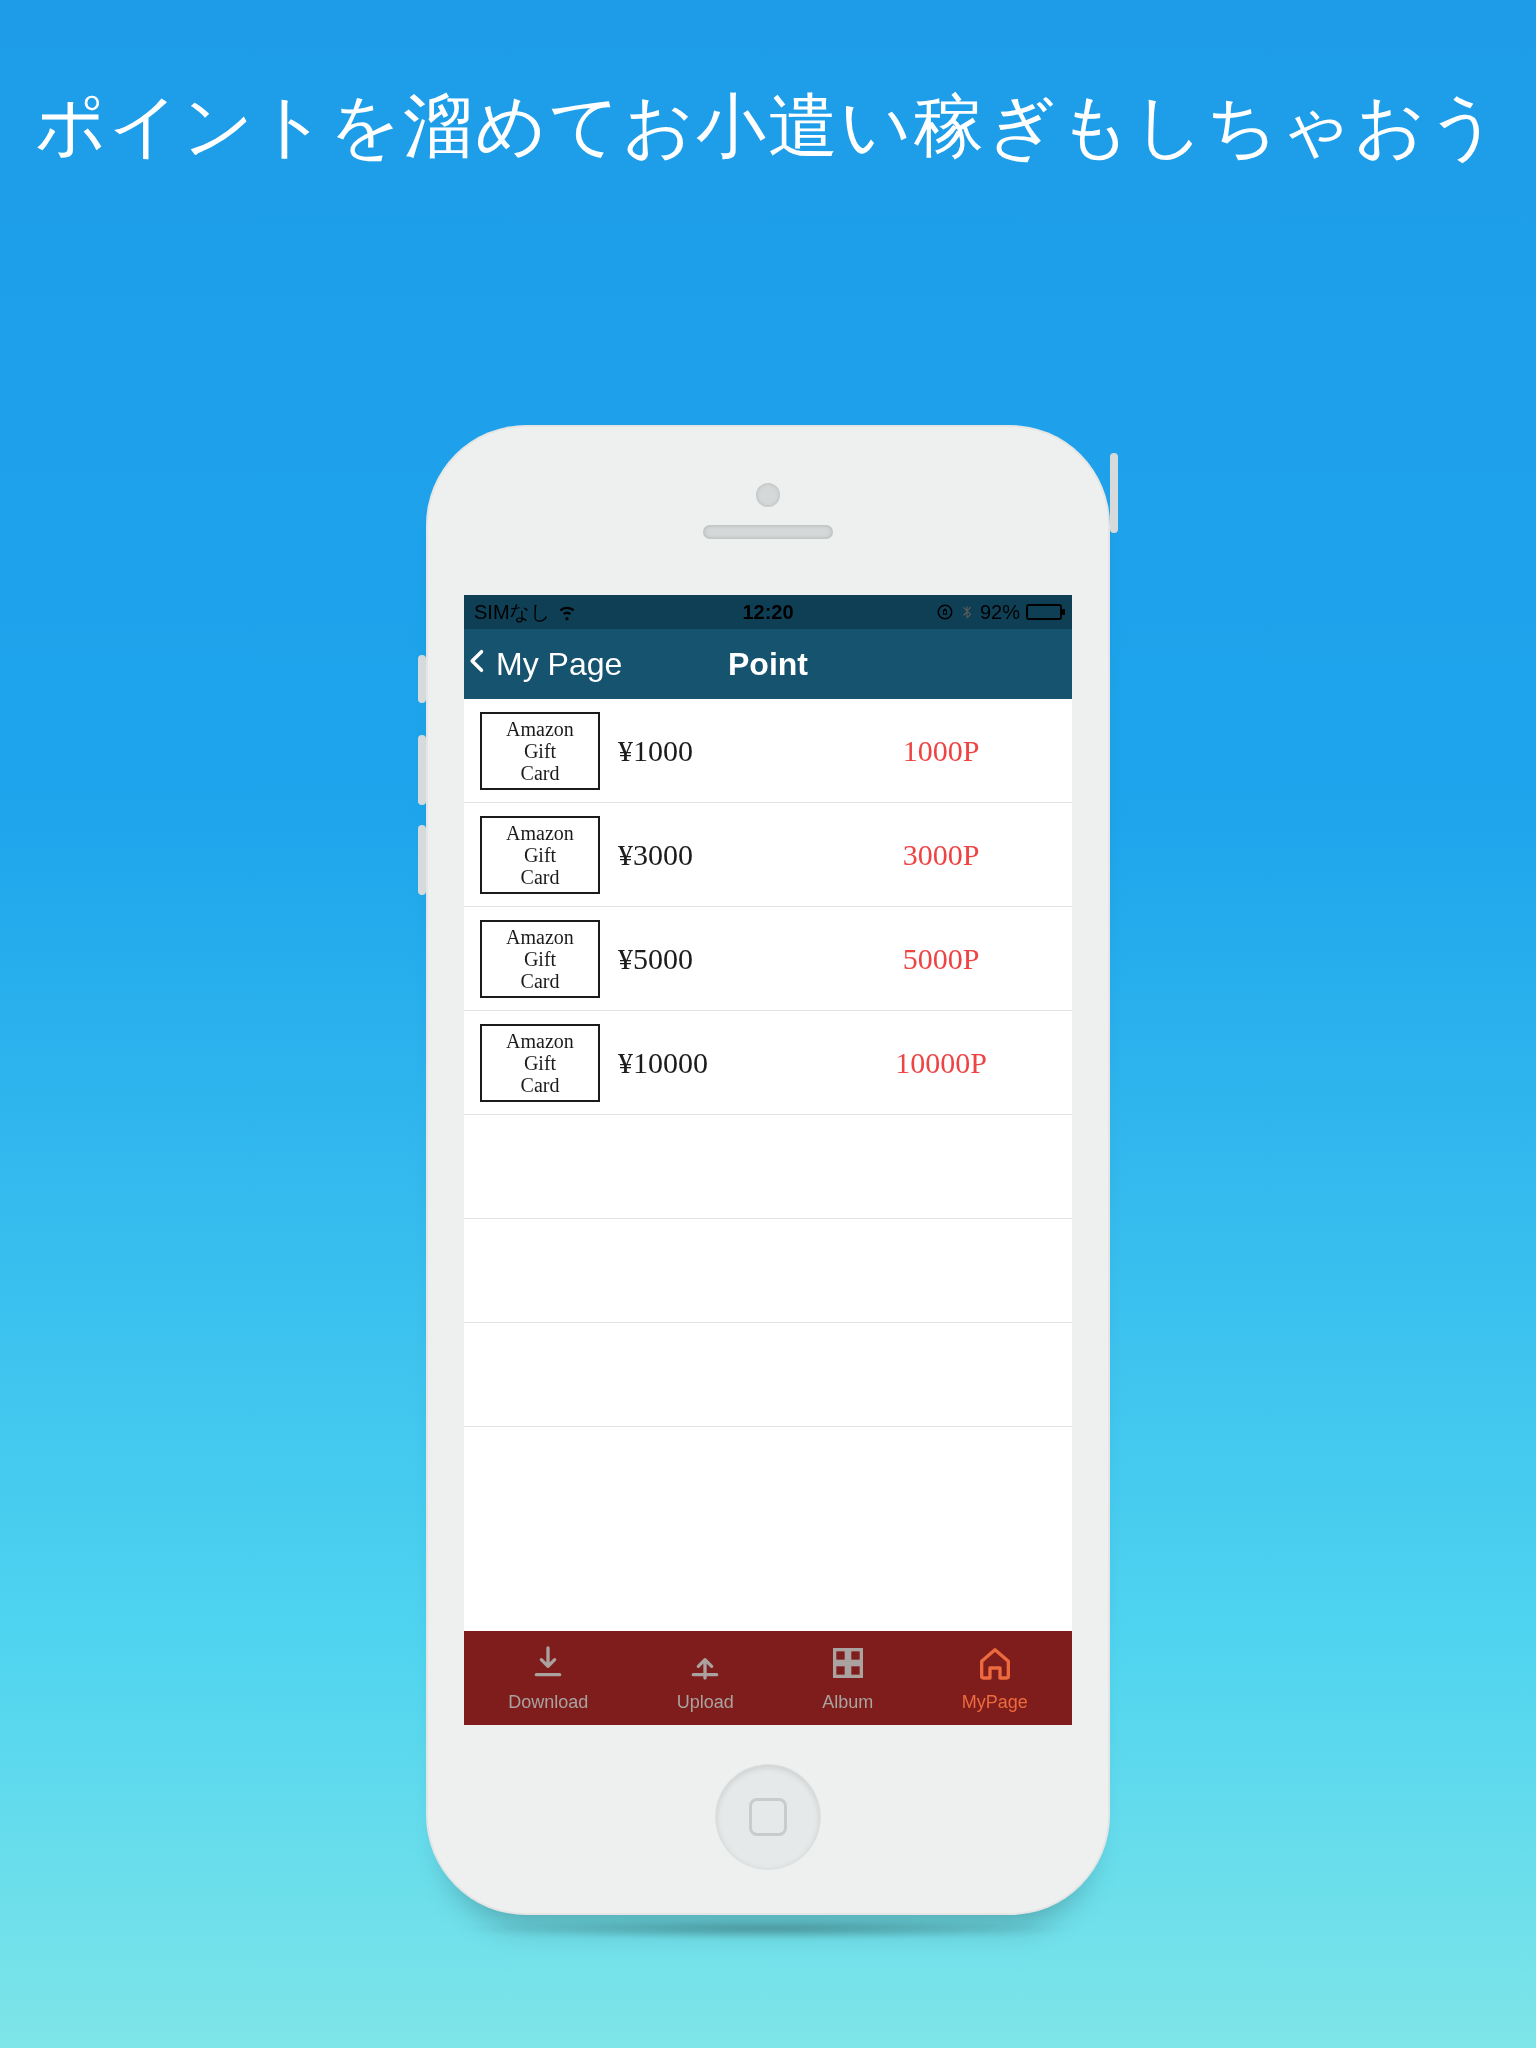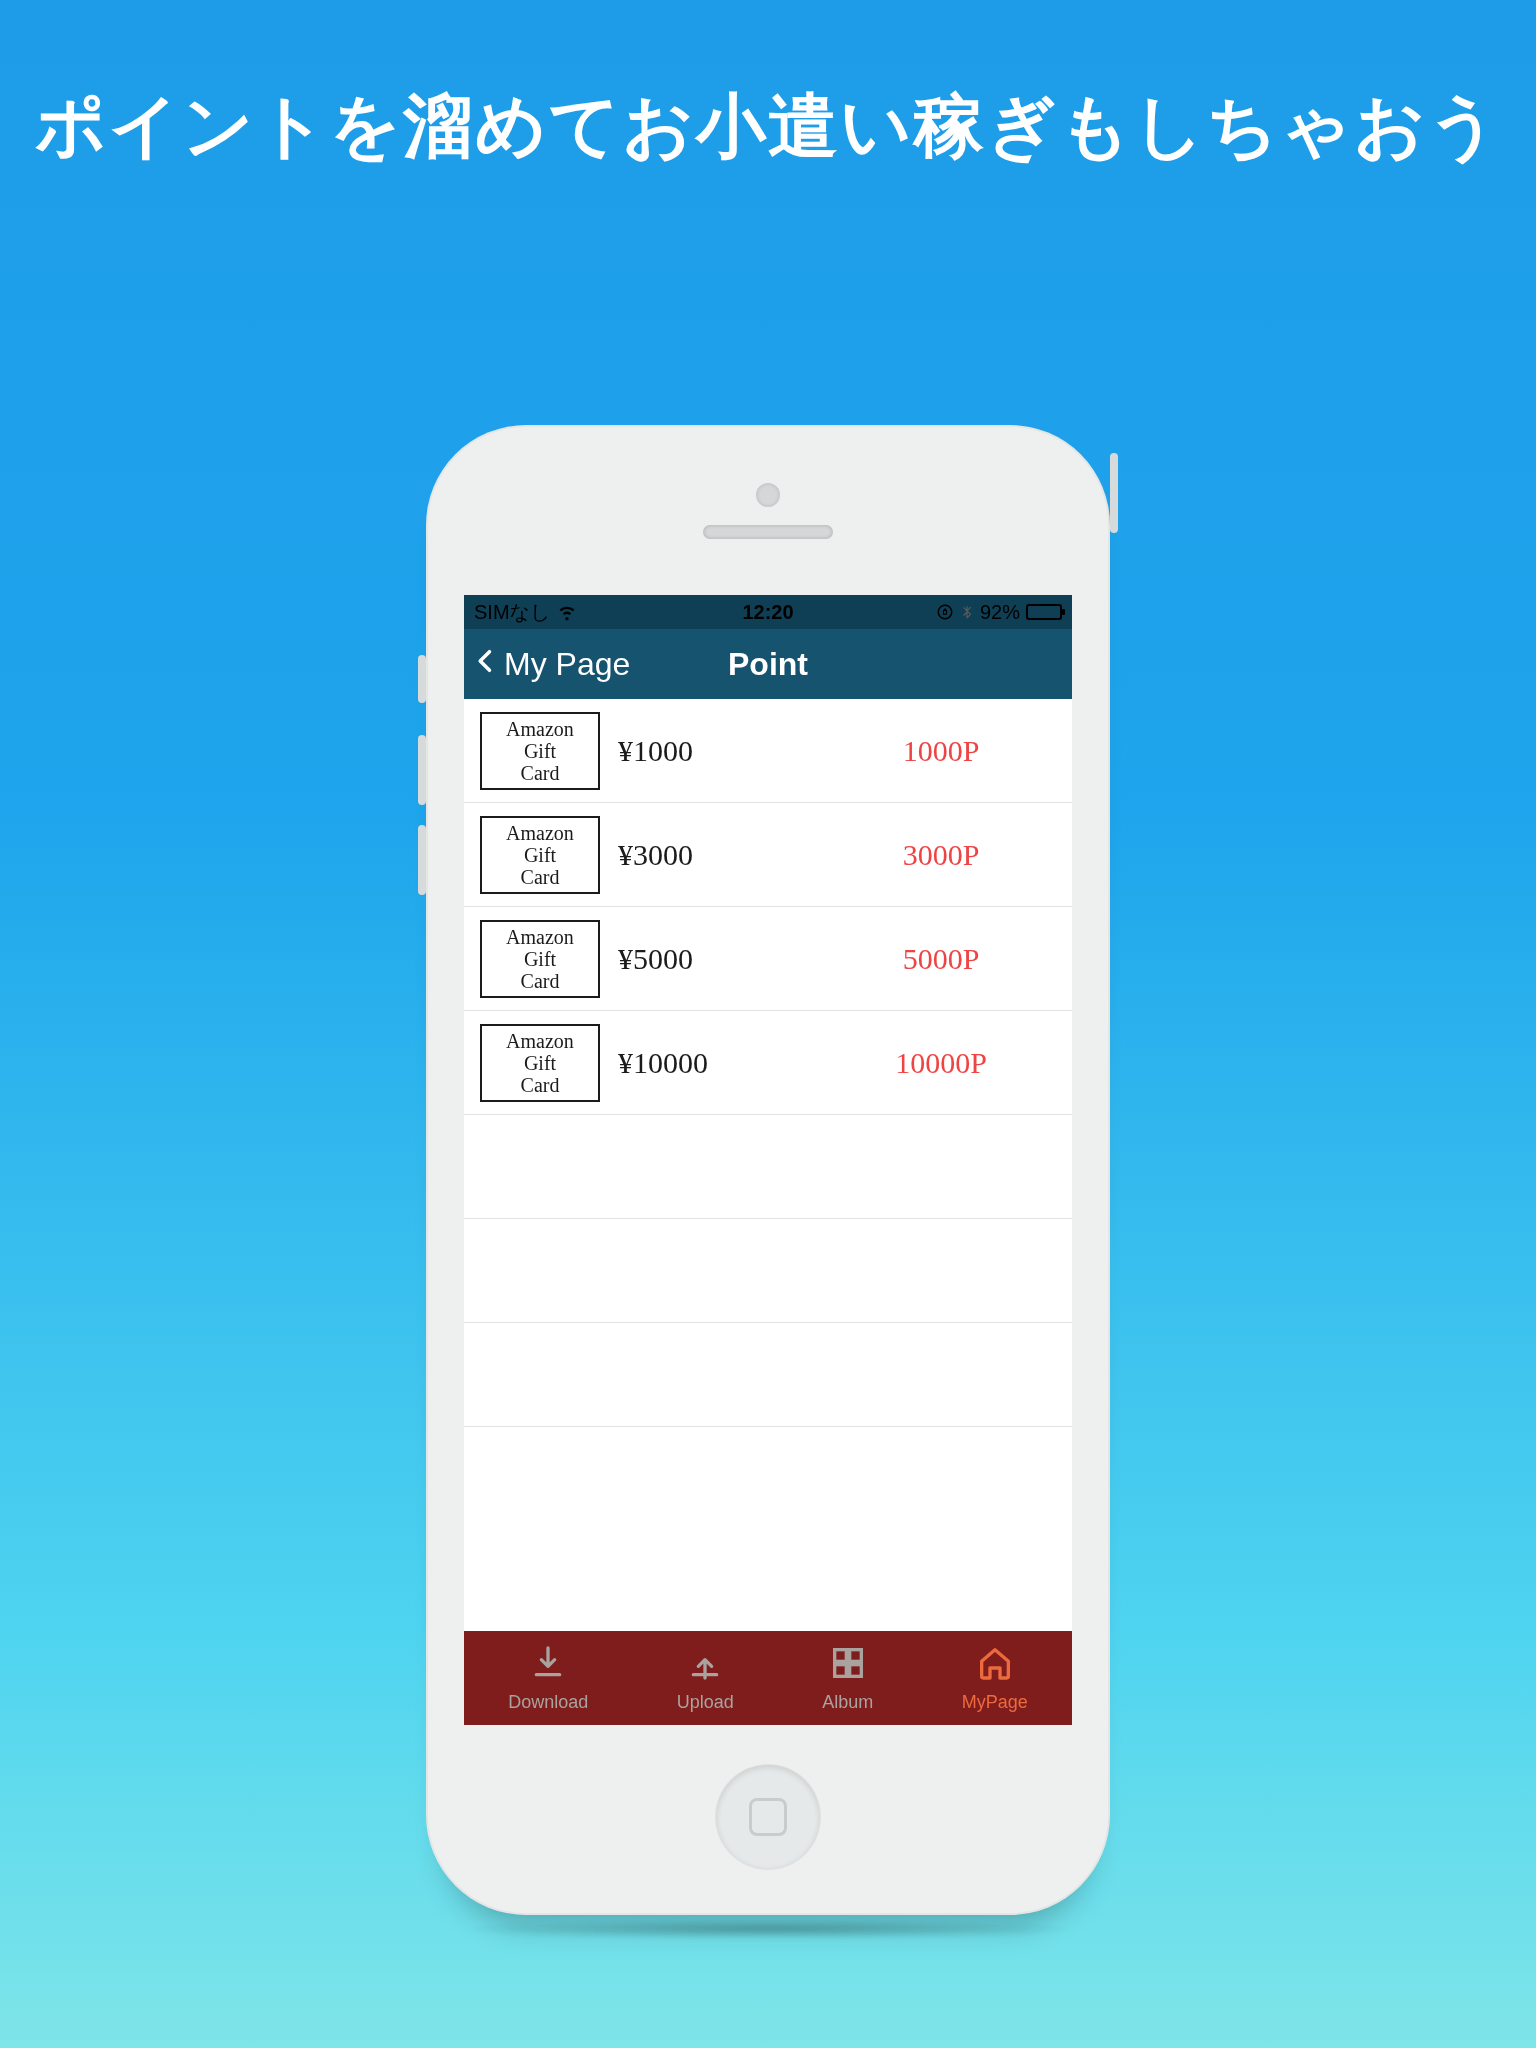--- a/index.html
+++ b/index.html
@@ -11,21 +11,21 @@
     height: 2048px;
     position: relative;
     overflow: hidden;
   }
   .headline {
     color: #ffffff;
     font-size: 70px;
     text-align: center;
     padding-top: 80px;
     letter-spacing: 2px;
-    font-weight: 700;
+    font-weight: 400;
   }
 
   
   .phone {
     position: absolute;
     top: 425px;
     left: 50%;
     transform: translateX(-50%);
     width: 684px;
     height: 1490px;
@@ -121,21 +121,20 @@
     height: 70px;
     background: #16536f;
     color: #fff;
     display: flex;
     align-items: center;
     position: relative;
     font-size: 32px;
   }
   .navbar .back {
     display: flex; align-items: center; gap: 4px;
-    padding-left: 8px;
     font-weight: 400;
     cursor: pointer;
   }
   .navbar .title {
     position: absolute; left: 50%; transform: translateX(-50%);
     font-weight: 600;
   }
 
   
   .content { flex: 1; background: #fff; overflow: hidden; }

